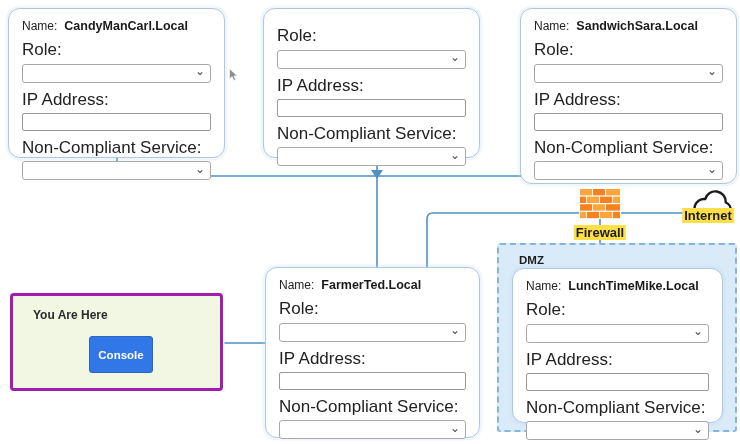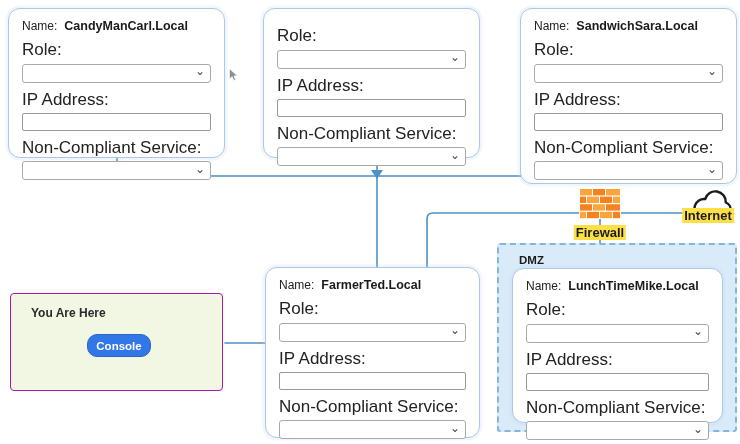--- a/index.html
+++ b/index.html
@@ -18,24 +18,24 @@
   .select-wrap::after{content:"\2304";position:absolute;right:6px;top:0;font-size:12px;color:#4a4a4a;
          pointer-events:none;line-height:16px;}
   .panel input[type=text]{display:block;width:100%;height:18px;margin-top:3px;border:1px solid #999;
          border-radius:2px;box-sizing:border-box;background:#fff;padding:0 4px;font-size:11px;}
 
   .dmz{position:absolute;z-index:1;left:497px;top:243px;width:240px;height:189px;box-sizing:border-box;
        background:#d9eaf8;border:2px dashed #86b4da;border-radius:3px;}
   .dmz-label{position:absolute;left:20px;top:9px;font-size:11.5px;font-weight:bold;color:#1c1c1c;}
 
   .yah{position:absolute;z-index:2;left:10px;top:293px;width:213px;height:98px;box-sizing:border-box;
-       background:#f1f7e3;border:1px solid #a21caf;border-radius:4px;}
+       background:#f1f7e3;border:3px solid #a21caf;border-radius:4px;}
   .yah-title{position:absolute;left:20px;top:12px;font-size:12px;font-weight:bold;color:#2b2b2b;}
-  .console-btn{position:absolute;left:76px;top:40px;width:64px;height:23px;background:#3277e8;
-       border:1px solid #2b66c4;border-radius:10px;color:#fff;font-weight:bold;font-size:11.5px;
+  .console-btn{position:absolute;left:76px;top:40px;width:64px;height:37px;background:#3277e8;
+       border:1px solid #2b66c4;border-radius:3px;color:#fff;font-weight:bold;font-size:11.5px;
        font-family:"Liberation Sans",sans-serif;cursor:pointer;}
 
   .net-icon{position:absolute;z-index:2;}
   .net-label{position:absolute;z-index:3;font-size:13px;font-weight:bold;color:#1c1c1c;background:#fde047;
        padding:0 2px;transform:translateX(-50%);white-space:nowrap;}
   .cursor-icon{position:absolute;z-index:4;left:228px;top:68px;}
 </style>
 </head>
 <body>
 

